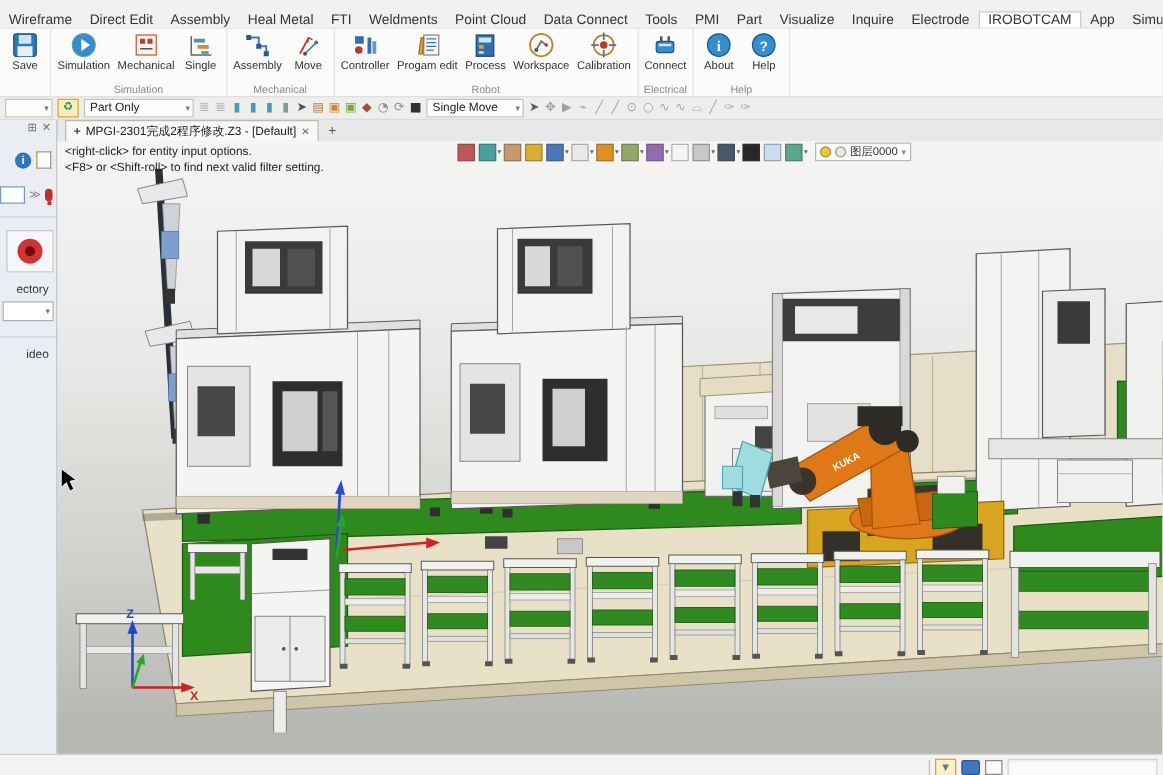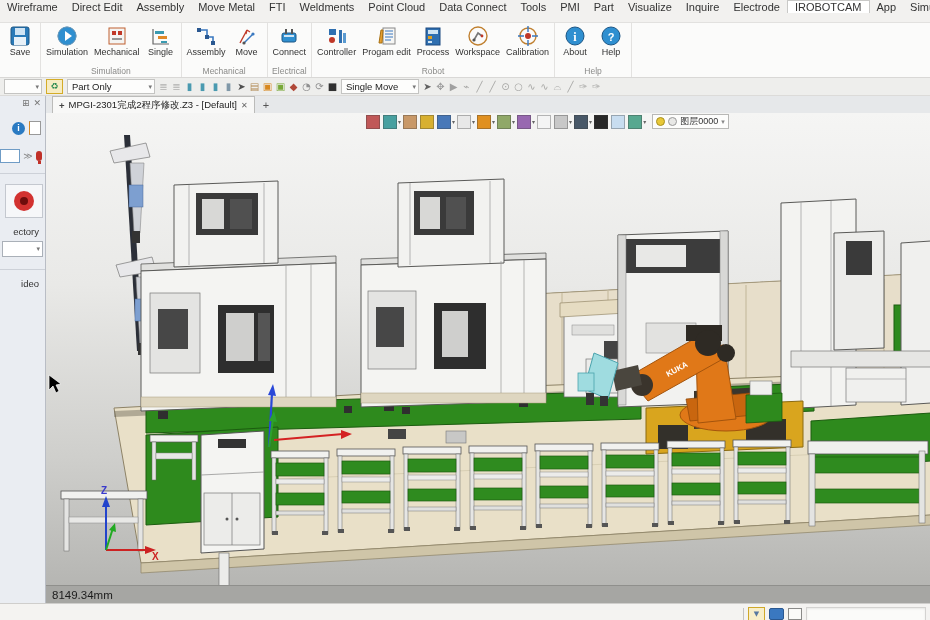--- a/index.html
+++ b/index.html
@@ -1,19 +1,19 @@
 <!DOCTYPE html>
 <html><head>
 <meta charset="utf-8">
 <style>
   html,body{margin:0;padding:0;}
   body{font-family:"Liberation Sans","DejaVu Sans",sans-serif;}
   #app{position:relative;width:930px;height:620px;background:#e8e8e6;overflow:hidden;font-size:11px;color:#333;}
   
-  .menubar{height:22px;background:#f2f1ef;border-bottom:1px solid #e2e1df;display:flex;align-items:flex-start;}
+  .menubar{height:22px;background:#f2f1ef;border-bottom:1px solid #e2e1df;display:flex;align-items:flex-end;}
   .menubar nav{display:flex;align-items:stretch;}
   .menu-item{padding:0 7px;display:flex;align-items:center;font-size:11px;color:#333;white-space:nowrap;cursor:default;}
   .menu-item.active{background:#fff;border:1px solid #c9c9c7;border-bottom:none;}
   .menubar .spacer{flex:1;}
   
   .ribbon{height:54px;background:#fbfbfa;border-bottom:1px solid #d9d8d6;display:flex;align-items:stretch;}
   .rgroup{display:flex;flex-direction:column;border-right:1px solid #e3e2e0;padding:1px 2px 0 2px;}
   .rbuttons{display:flex;flex:1;align-items:flex-start;}
   .rbtn{display:flex;flex-direction:column;align-items:center;padding:1px 3px 0 3px;min-width:30px;max-width:56px;cursor:default;}
   .rbtn .ric{width:22px;height:22px;display:block;}
@@ -79,21 +79,21 @@
 </head>
 <body>
 
 <div id="app">
 
   <div class="menubar">
     <nav>
         <span class="menu-item">Wireframe</span>
         <span class="menu-item">Direct Edit</span>
         <span class="menu-item">Assembly</span>
-        <span class="menu-item">Move Metal</span>
+        <span class="menu-item">Heal Metal</span>
         <span class="menu-item">FTI</span>
         <span class="menu-item">Weldments</span>
         <span class="menu-item">Point Cloud</span>
         <span class="menu-item">Data Connect</span>
         <span class="menu-item">Tools</span>
         <span class="menu-item">PMI</span>
         <span class="menu-item">Part</span>
         <span class="menu-item">Visualize</span>
         <span class="menu-item">Inquire</span>
         <span class="menu-item">Electrode</span>
@@ -174,78 +174,78 @@
           <span class="rlabel">Move</span>
         </div>
       </div>
       <div class="glabel">Mechanical</div>
     </div>
 
     <div class="rgroup">
       <div class="rbuttons">
         <div class="rbtn">
           <svg class="ric" viewBox="0 0 22 22">
+              <rect x="3" y="4" width="7" height="6" fill="#2f6fb0"></rect>
+              <circle cx="6" cy="15" r="3" fill="#c03828"></circle>
+              <rect x="13" y="5" width="3" height="13" fill="#2f6fb0"></rect>
+              <rect x="17" y="8" width="3" height="10" fill="#5a9ad0"></rect>
+            </svg>
+          <span class="rlabel">Controller</span>
+        </div>
+        <div class="rbtn">
+          <svg class="ric" viewBox="0 0 22 22">
+              <rect x="8" y="3" width="12" height="16" fill="#f6f6f4" stroke="#888"></rect>
+              <path d="M10 6 h8 M10 9 h8 M10 12 h8 M10 15 h6" stroke="#3a78c0" stroke-width="1"></path>
+              <path d="M4 18 L6 5 l2 0 L7 18 Z" fill="#e8a030" stroke="#a87010"></path>
+            </svg>
+          <span class="rlabel">Progam edit</span>
+        </div>
+        <div class="rbtn">
+          <svg class="ric" viewBox="0 0 22 22">
+              <rect x="4" y="3" width="14" height="17" fill="#2f6fb0" stroke="#1c4a80"></rect>
+              <rect x="6" y="5" width="10" height="4" fill="#cfe4f4"></rect>
+              <rect x="6" y="11" width="4" height="3" fill="#e0a020"></rect>
+              <rect x="6" y="16" width="4" height="2" fill="#cfe4f4"></rect>
+            </svg>
+          <span class="rlabel">Process</span>
+        </div>
+        <div class="rbtn">
+          <svg class="ric" viewBox="0 0 22 22">
+              <circle cx="11" cy="11" r="9" fill="none" stroke="#c08030" stroke-width="1.4"></circle>
+              <path d="M7 15 L11 8 L15 11" stroke="#777" stroke-width="1.6" fill="none"></path>
+              <circle cx="7" cy="15" r="1.6" fill="#555"></circle>
+              <circle cx="15" cy="11" r="1.4" fill="#c03828"></circle>
+            </svg>
+          <span class="rlabel">Workspace</span>
+        </div>
+        <div class="rbtn">
+          <svg class="ric" viewBox="0 0 22 22">
+              <circle cx="11" cy="11" r="8" fill="none" stroke="#c08030" stroke-width="1.4"></circle>
+              <circle cx="11" cy="11" r="3" fill="#c03828"></circle>
+              <path d="M11 1 v6 M11 15 v6 M1 11 h6 M15 11 h6" stroke="#3a78c0" stroke-width="1.4"></path>
+            </svg>
+          <span class="rlabel">Calibration</span>
+        </div>
+      </div>
+      <div class="glabel">Robot</div>
+    </div>
+
+    <div class="rgroup">
+      <div class="rbuttons">
+        <div class="rbtn">
+          <svg class="ric" viewBox="0 0 22 22">
               <rect x="4" y="8" width="14" height="9" rx="2" fill="#2f8fd0" stroke="#1c5685"></rect>
               <rect x="7" y="4" width="2" height="5" fill="#555"></rect>
               <rect x="13" y="4" width="2" height="5" fill="#555"></rect>
               <rect x="6" y="10" width="10" height="2" fill="#cfe4f4"></rect>
             </svg>
           <span class="rlabel">Connect</span>
         </div>
       </div>
       <div class="glabel">Electrical</div>
-    </div>
-
-    <div class="rgroup">
-      <div class="rbuttons">
-        <div class="rbtn">
-          <svg class="ric" viewBox="0 0 22 22">
-              <rect x="3" y="4" width="7" height="6" fill="#2f6fb0"></rect>
-              <circle cx="6" cy="15" r="3" fill="#c03828"></circle>
-              <rect x="13" y="5" width="3" height="13" fill="#2f6fb0"></rect>
-              <rect x="17" y="8" width="3" height="10" fill="#5a9ad0"></rect>
-            </svg>
-          <span class="rlabel">Controller</span>
-        </div>
-        <div class="rbtn">
-          <svg class="ric" viewBox="0 0 22 22">
-              <rect x="8" y="3" width="12" height="16" fill="#f6f6f4" stroke="#888"></rect>
-              <path d="M10 6 h8 M10 9 h8 M10 12 h8 M10 15 h6" stroke="#3a78c0" stroke-width="1"></path>
-              <path d="M4 18 L6 5 l2 0 L7 18 Z" fill="#e8a030" stroke="#a87010"></path>
-            </svg>
-          <span class="rlabel">Progam edit</span>
-        </div>
-        <div class="rbtn">
-          <svg class="ric" viewBox="0 0 22 22">
-              <rect x="4" y="3" width="14" height="17" fill="#2f6fb0" stroke="#1c4a80"></rect>
-              <rect x="6" y="5" width="10" height="4" fill="#cfe4f4"></rect>
-              <rect x="6" y="11" width="4" height="3" fill="#e0a020"></rect>
-              <rect x="6" y="16" width="4" height="2" fill="#cfe4f4"></rect>
-            </svg>
-          <span class="rlabel">Process</span>
-        </div>
-        <div class="rbtn">
-          <svg class="ric" viewBox="0 0 22 22">
-              <circle cx="11" cy="11" r="9" fill="none" stroke="#c08030" stroke-width="1.4"></circle>
-              <path d="M7 15 L11 8 L15 11" stroke="#777" stroke-width="1.6" fill="none"></path>
-              <circle cx="7" cy="15" r="1.6" fill="#555"></circle>
-              <circle cx="15" cy="11" r="1.4" fill="#c03828"></circle>
-            </svg>
-          <span class="rlabel">Workspace</span>
-        </div>
-        <div class="rbtn">
-          <svg class="ric" viewBox="0 0 22 22">
-              <circle cx="11" cy="11" r="8" fill="none" stroke="#c08030" stroke-width="1.4"></circle>
-              <circle cx="11" cy="11" r="3" fill="#c03828"></circle>
-              <path d="M11 1 v6 M11 15 v6 M1 11 h6 M15 11 h6" stroke="#3a78c0" stroke-width="1.4"></path>
-            </svg>
-          <span class="rlabel">Calibration</span>
-        </div>
-      </div>
-      <div class="glabel">Robot</div>
     </div>
 
     <div class="rgroup">
       <div class="rbuttons">
         <div class="rbtn">
           <svg class="ric" viewBox="0 0 22 22">
               <circle cx="11" cy="11" r="9" fill="#2f8fd0" stroke="#1c5685"></circle>
               <text x="11" y="16" text-anchor="middle" font-size="12" font-weight="bold" fill="#fff" font-family="Liberation Serif,serif">i</text>
             </svg>
           <span class="rlabel">About</span>
@@ -318,20 +318,24 @@
       <div class="tabbar">
         <div class="doc-tab">
           <span class="mod">+</span>
           <span>MPGI-2301完成2程序修改.Z3 - [Default]</span>
           <span class="close">✕</span>
         </div>
         <span class="tab-new">+</span>
       </div>
 
       <div class="viewport">
+        <div class="hints">
+          <div>&lt;right-click&gt; for entity input options.</div>
+          <div>&lt;F8&gt; or &lt;Shift-roll&gt; to find next valid filter setting.</div>
+        </div>
 
         <div class="da-toolbar">
           <span style="display:flex;align-items:center;">
               <span style="display:inline-flex;align-items:center;">
                 <span class="da-ic" style="background: rgb(192, 88, 88);"></span>
                 <span class="da-arr"></span>
               </span>
               <span style="display:inline-flex;align-items:center;">
                 <span class="da-ic" style="background: rgb(72, 160, 160);"></span>
                 <span class="da-arr">▾</span>
@@ -610,23 +614,20 @@
             <polygon points="222,282 230,283 227,271" fill="#2948d8"></polygon>
             <line x1="223" y1="334" x2="227" y2="306" stroke="#2ca22c" stroke-width="2"></line>
             <polygon points="223,308 231,309 228,298" fill="#2ca22c"></polygon>
             <line x1="228" y1="327" x2="297" y2="321" stroke="#d42222" stroke-width="2"></line>
             <polygon points="295,317 295,326 306,321" fill="#d42222"></polygon>
           </g>
 
           <polygon points="3,262 3,277 7,273 10,280 13,278 10,272 15,271" fill="#000" stroke="#fff" stroke-width=".7"></polygon>
         </svg>
 
-        <div class="mmbar">
-          <span>8149.34mm</span>
-        </div>
       </div>
     </div>
   </div>
 
   <div class="statusbar">
     <div class="sb-sep"></div>
     <div class="sb-ic1">▼</div>
     <div class="sb-ic2"></div>
     <div class="sb-ic3"></div>
     <div class="sb-field"></div>

